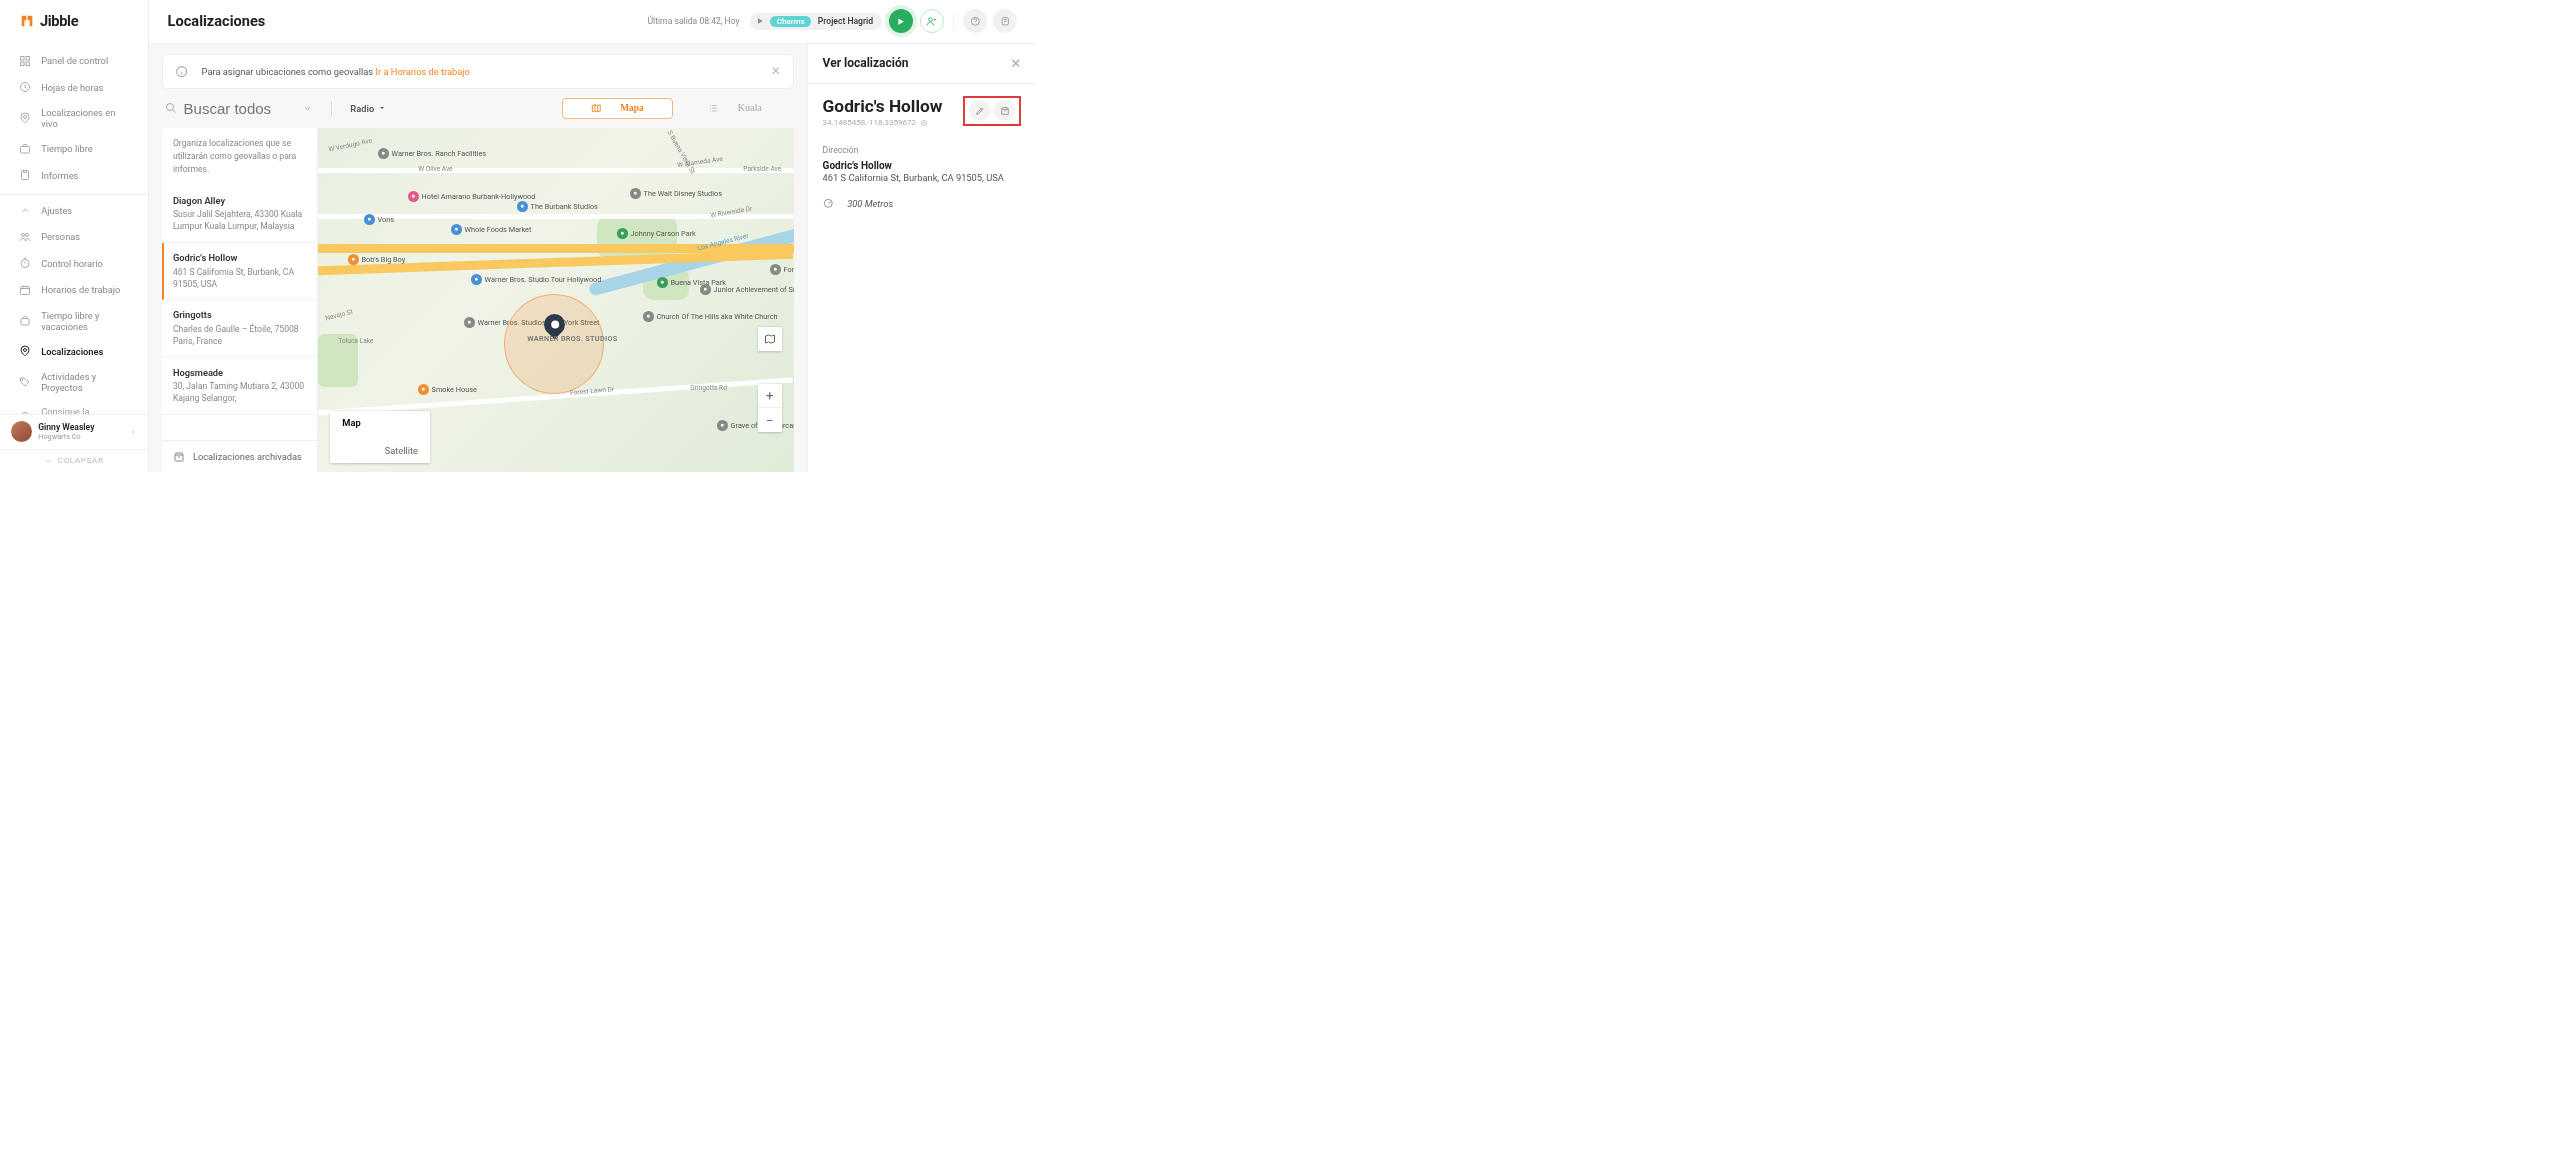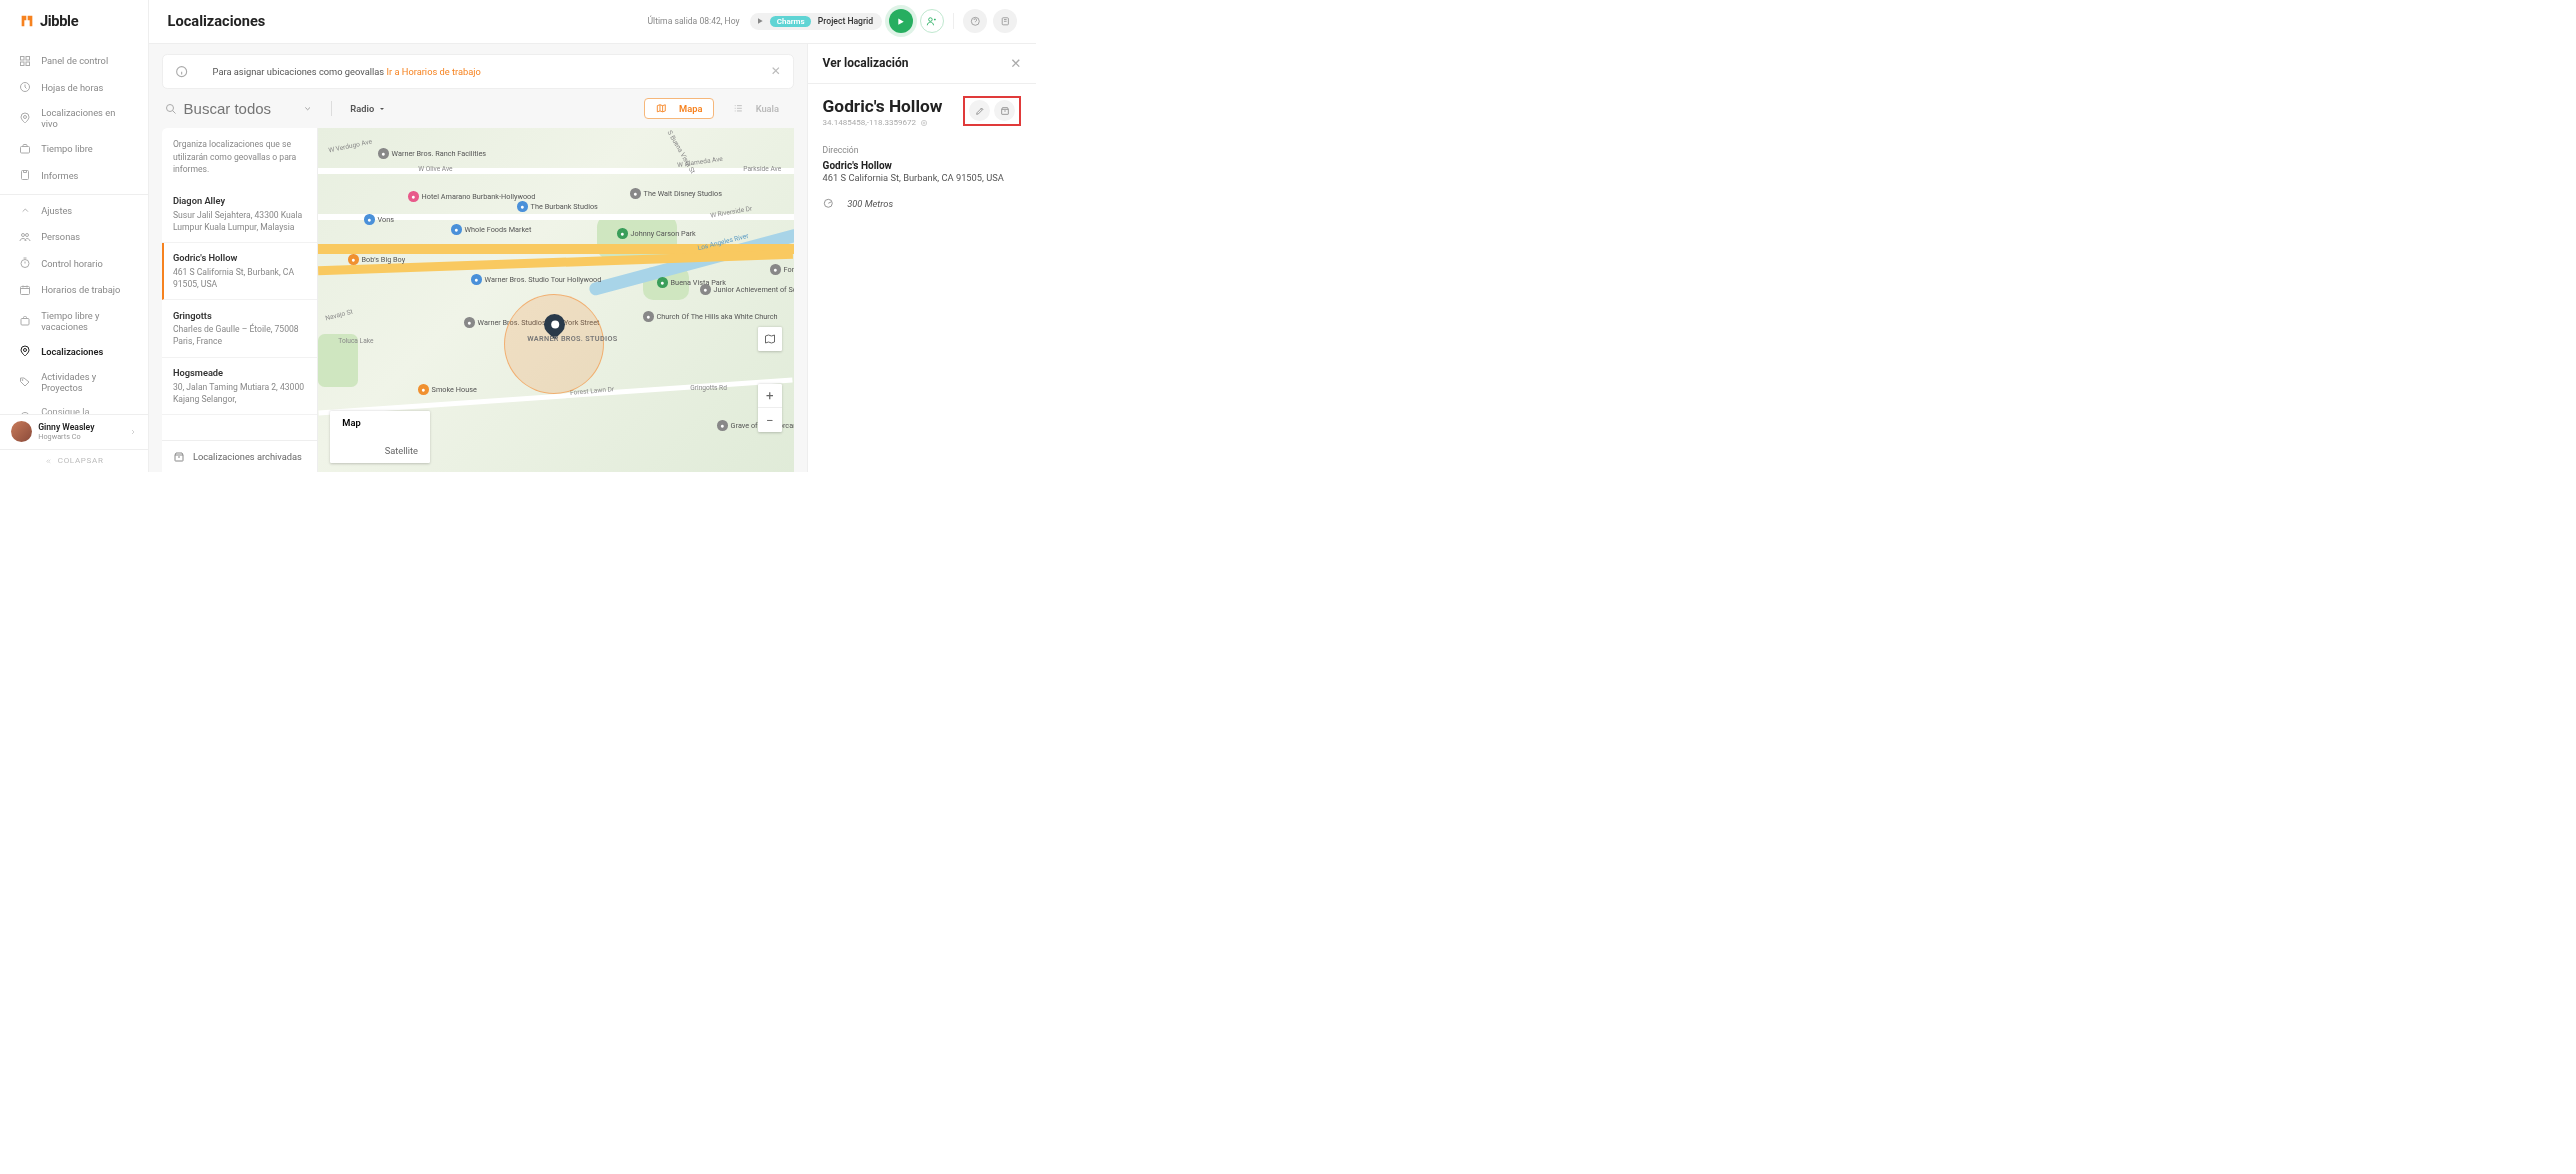--- a/index.html
+++ b/index.html
@@ -39,34 +39,34 @@
 .circle-btn { width: 24px; height: 24px; border-radius: 50%; display: flex; align-items: center; justify-content: center; cursor: pointer; }
 .circle-btn.green { background: #27ae60; color: #fff; box-shadow: 0 0 0 4px rgba(39,174,96,0.15); }
 .circle-btn.outline { border: 1px solid #bfe8cf; color: #27ae60; background: #fff; }
 .circle-btn.gray { background: #f1f1f1; color: #999; }
 .vr { width: 0.7px; height: 16px; background: #eee; margin: 0 2.7px; }
 
 
 .content { flex: 1; display: flex; overflow: hidden; }
 .center { flex: 1; display: flex; flex-direction: column; padding: 10.6px 13.3px 0 13.3px; overflow: hidden; }
 
-.banner { background: #fff; border: 0.7px solid #eee; border-radius: 5.3px; padding: 9.3px 12px; display: flex; align-items: center; gap: 24px; font-size: 9.3px; color: #555; }
+.banner { background: #fff; border: 0.7px solid #eee; border-radius: 5.3px; padding: 9.3px 12px; display: flex; align-items: center; gap: 13px; font-size: 9.3px; color: #555; }
 .banner .info-icon { color: #aaa; }
 .banner a { color: #f6821f; text-decoration: none; }
 .banner .close { margin-left: auto; color: #bbb; cursor: pointer; font-size: 12px; }
 
 .toolbar { display: flex; align-items: center; padding: 9.3px 2.7px; gap: 0; }
 .search-group { display: flex; align-items: center; gap: 6.6px; flex: 1; }
 .search-icon { color: #aaa; }
 .search-input { border: none; background: transparent; font-size: 15px; color: #999; outline: none; width: 93px; }
 .chev { color: #888; margin-left: 20px; }
 .tb-div { width: 0.7px; height: 14.6px; background: #ddd; margin: 0 12px; }
 .radio-label { font-size: 9.3px; font-weight: 600; color: #555; display: flex; align-items: center; gap: 4px; }
 .view-toggle { display: flex; gap: 6.6px; }
-.vt-btn { display: flex; align-items: center; gap: 12px; padding: 4px 11px; border-radius: 4px; font-size: 9.3px; font-weight: 600; cursor: pointer; border: 0.7px solid transparent; }
+.vt-btn { display: flex; align-items: center; gap: 19px; padding: 4px 28px; border-radius: 4px; font-size: 9.3px; font-weight: 600; cursor: pointer; border: 0.7px solid transparent; font-family: Liberation Serif, serif; }
 .vt-btn.active { color: #f6821f; border-color: #f6b77a; background: #fff; }
 .vt-btn.inactive { color: #bbb; }
 
 .workspace { flex: 1; display: flex; overflow: hidden; border-radius: 5.3px 0 0 0; }
 
 .loc-panel { width: 156px; background: #fff; border-right: 0.7px solid #eee; display: flex; flex-direction: column; overflow: hidden; }
 .loc-intro { padding: 9.3px 10.6px; font-size: 8.6px; color: #888; line-height: 1.5; }
 .loc-list { flex: 1; overflow-y: auto; position: relative; }
 .loc-list::-webkit-scrollbar { width: 4px; }
 .loc-list::-webkit-scrollbar-thumb { background: #ccc; border-radius: 2px; }

